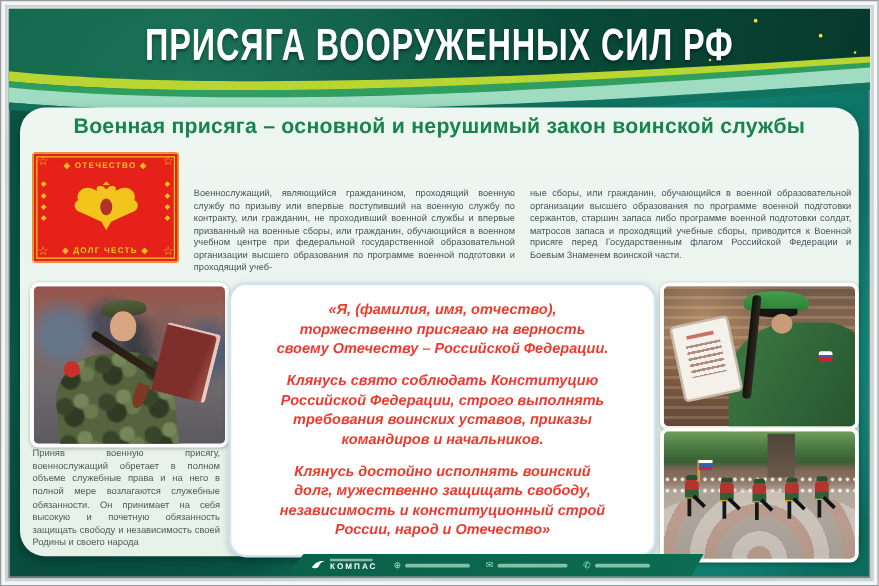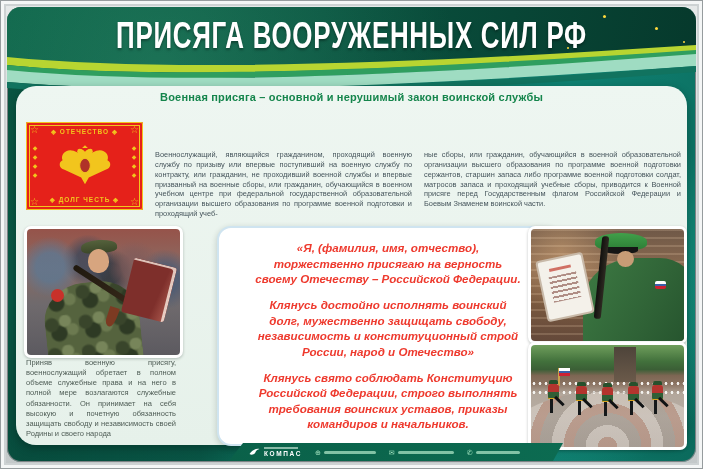--- a/index.html
+++ b/index.html
@@ -2,35 +2,35 @@
 <html><head>
 <meta charset="utf-8">
 <style>
   html,body{margin:0;padding:0;background:#aab0b2;font-family:"Liberation Sans",sans-serif;}
   .poster{position:relative;width:703px;height:469px;background:linear-gradient(180deg,#e6e9e9,#c3c8c9);
     box-shadow:inset 0 0 0 1px #969c9e, inset 0 0 0 4px #f4f6f6, inset 0 0 0 6px #cdd2d3;overflow:hidden;}
   .canvas{position:absolute;inset:7px;background:
     radial-gradient(circle at 80% 62%, rgba(26,160,142,.55) 0 120px, rgba(26,160,142,0) 190px),
     radial-gradient(circle at 15% 95%, rgba(5,60,50,.5) 0 90px, rgba(5,60,50,0) 170px),
     linear-gradient(105deg,#09523f 0%,#0c6c57 40%,#0f8172 72%,#0b6a5c 100%);
-    overflow:hidden;box-shadow:inset 0 0 0 1px #7d8486;border-radius:14px;}
+    overflow:hidden;box-shadow:inset 0 0 0 1px #7d8486;}
   
   .header{position:absolute;left:0;top:0;right:0;height:58px;
     background:radial-gradient(circle at 22% 120%, rgba(60,160,120,.35), transparent 55%),
     linear-gradient(100deg,#0c6148 0%,#0a5340 45%,#06392c 100%);}
   .title{position:absolute;left:0;right:0;top:8px;text-align:center;color:#fff;font-weight:800;
     font-size:36px;letter-spacing:1px;transform:scaleX(.72);white-space:nowrap;
     text-shadow:0 2px 3px rgba(0,0,0,.35);}
   .sparkle{position:absolute;width:3px;height:3px;border-radius:50%;background:#ffd93c;}
   .ribbons{position:absolute;left:0;top:38px;width:689px;height:52px;}
   
   .panel{position:absolute;left:9px;top:79px;width:671px;height:359px;background:linear-gradient(180deg,#eef6f1,#e6f1ea);
     border-radius:20px;box-shadow:0 3px 8px rgba(0,20,15,.35);}
   .subtitle{position:absolute;left:0;right:0;top:5px;text-align:center;color:#15854c;font-weight:800;
-    font-size:11px;letter-spacing:.2px;white-space:nowrap;}
+    font-size:17px;letter-spacing:.2px;white-space:nowrap;}
   
   .flag{position:absolute;left:10px;top:36px;width:117px;height:88px;background:#e5211a;
     box-shadow:inset 0 0 0 1px #f2c51d, inset 0 0 0 3px #e5211a, inset 0 0 0 4px #f2c51d;border-radius:2px;}
   .flag .corner{position:absolute;color:#f2c51d;font-size:10px;line-height:10px;}
   .flag .c-tl{left:4px;top:3px}.flag .c-tr{right:4px;top:3px}.flag .c-bl{left:4px;bottom:3px}.flag .c-br{right:4px;bottom:3px}
   .flag .band{position:absolute;left:16px;right:16px;text-align:center;color:#f2c51d;font-weight:700;
     font-size:6.5px;letter-spacing:1px;white-space:nowrap;}
   .flag .band.top{top:6px}.flag .band.bottom{bottom:6px}
   .flag .orn{position:absolute;top:22px;bottom:22px;width:8px;color:#f2c51d;font-size:6px;line-height:9px;text-align:center;}
   .flag .o-l{left:5px}.flag .o-r{right:5px}
@@ -102,21 +102,21 @@
   .guard .body{position:absolute;left:2px;top:4px;width:11px;height:15px;border-radius:3px 3px 1px 1px;
      background:linear-gradient(180deg,#b3342e 0 55%,#2f5f36 55%);box-shadow:inset 0 -1px 0 #d9a21e;}
   .guard .leg1{position:absolute;left:4px;top:19px;width:3px;height:14px;background:#15181a;}
   .guard .leg2{position:absolute;left:8px;top:18px;width:3px;height:12px;background:#101214;transform:rotate(-46deg);transform-origin:top left;}
   .guard .pole{position:absolute;left:12px;top:-12px;width:1.5px;height:18px;background:#caa14a;}
   .guard .tric{position:absolute;left:13px;top:-12px;width:11px;height:8px;
      background:linear-gradient(180deg,#fff 33%,#3a5fa8 33% 66%,#c23 66%);}
   
   .caption{position:absolute;left:10px;top:272px;width:150px;color:#4e5c55;font-size:7.5px;line-height:1.35;text-align:justify;}
   .oath{position:absolute;left:167px;top:140px;width:338px;height:216px;background:#fff;border:2px solid #cfe4f0;
-     border-radius:14px;box-shadow:0 2px 6px rgba(0,30,25,.2);margin-left:34px;}
+     border-radius:14px;box-shadow:0 2px 6px rgba(0,30,25,.2);}
   .oath .inner{position:absolute;inset:12px 14px;display:flex;flex-direction:column;justify-content:space-between;}
   .oath p{margin:0;color:#ee3a2e;font-weight:700;font-style:italic;font-size:11.6px;line-height:1.34;
      text-align:center;white-space:pre-line;}
   
   .footer{position:absolute;left:222px;top:436px;width:334px;height:18px;background:linear-gradient(90deg,#0a6149,#0c6b51);
      clip-path:polygon(14px 0,100% 0,calc(100% - 10px) 100%,0 100%);display:flex;align-items:center;gap:13px;padding:0 20px;box-sizing:border-box;}
   .logo{display:flex;align-items:center;gap:4px;}
   .logo .bird{width:11px;height:9px;}
   .logo .stack{display:flex;flex-direction:column;gap:1.5px;}
   .logo .tag{width:34px;height:2px;background:rgba(220,245,230,.6);}
@@ -192,28 +192,28 @@
         </div>
       </div>
 
       <div class="caption">Приняв военную присягу, военнослужащий обретает в полном объеме служебные права и на него в полной мере возлагаются служебные обязанности. Он принимает на себя высокую и почетную обязанность защищать свободу и независимость своей Родины и своего народа</div>
 
       <div class="oath">
         <div class="inner">
           <p>«Я, (фамилия, имя, отчество),
 торжественно присягаю на верность
 своему Отечеству – Российской Федерации.</p>
+          <p>Клянусь свято соблюдать Конституцию
+Российской Федерации, строго выполнять
+требования воинских уставов, приказы
+командиров и начальников.</p>
           <p>Клянусь достойно исполнять воинский
 долг, мужественно защищать свободу,
 независимость и конституционный строй
 России, народ и Отечество»</p>
-          <p>Клянусь свято соблюдать Конституцию
-Российской Федерации, строго выполнять
-требования воинских уставов, приказы
-командиров и начальников.</p>
         </div>
       </div>
 
       <div class="photo p-r1">
         <div class="ph">
           <div class="scene-stad"></div>
           <div class="sol-torso"></div>
           <div class="sol-cap"></div>
           <div class="sol-visor"></div>
           <div class="sol-head"></div>

